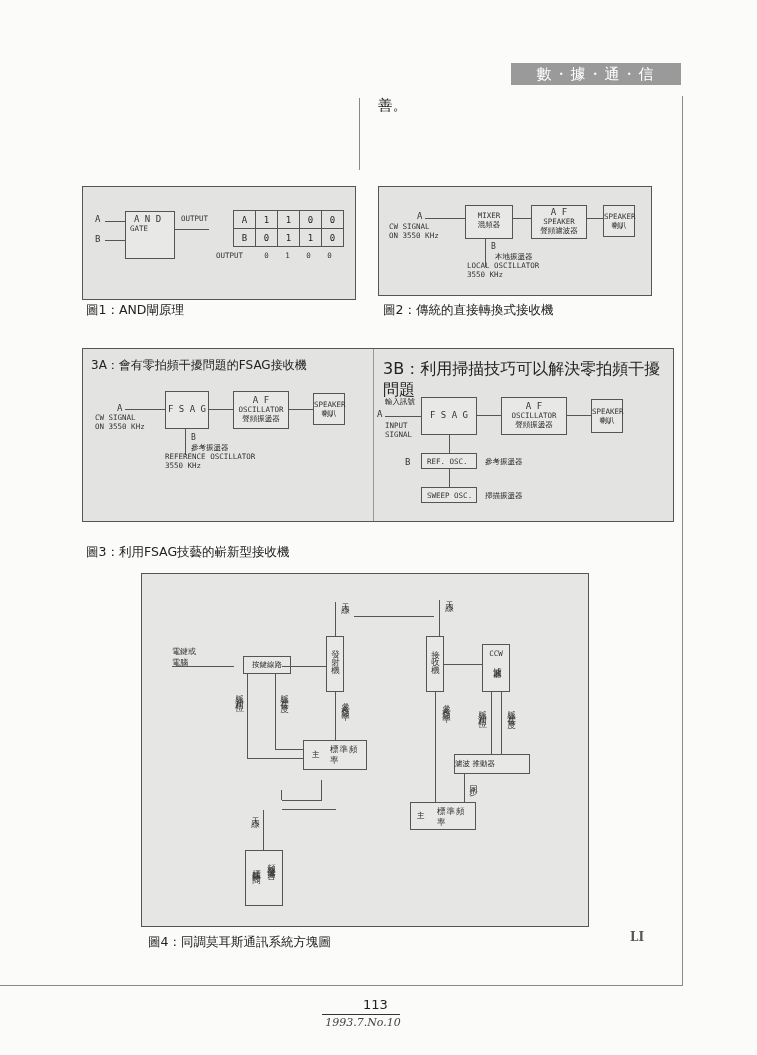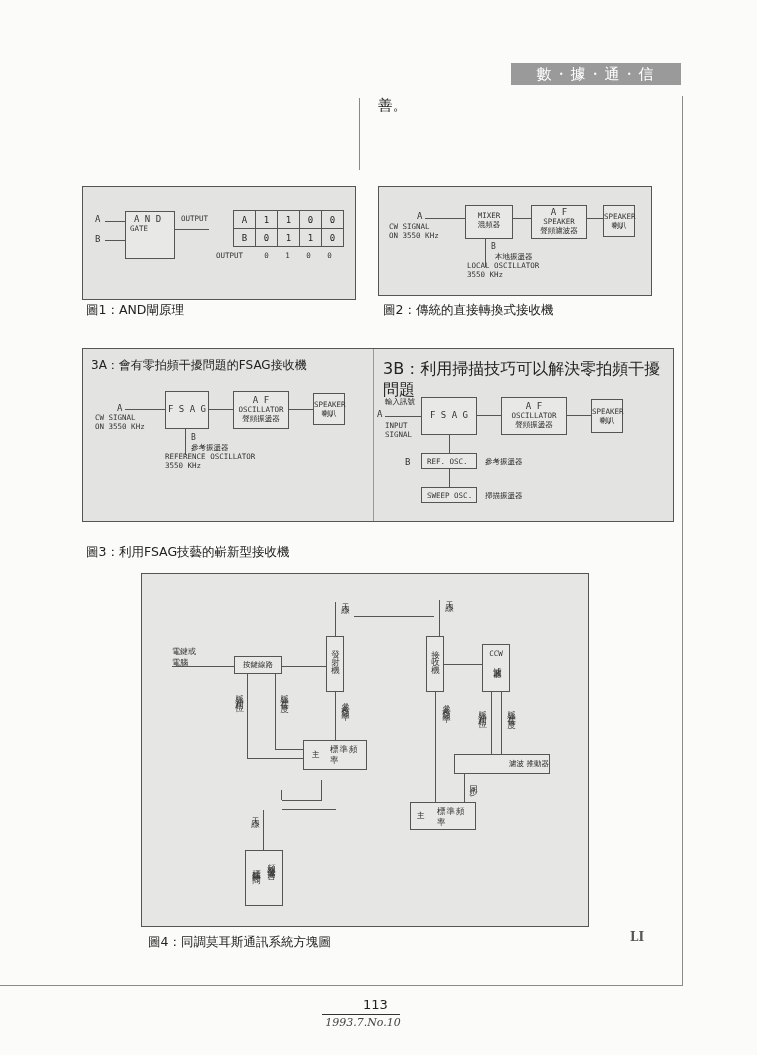--- a/index.html
+++ b/index.html
@@ -182,21 +182,21 @@
     </div>
     <div class="abs small" style="left:110px;top:142px;">掃描振盪器</div>
   </div>
 </div>
 <div class="abs cap" style="left:86px;top:528px;margin-top:16px;">圖3：利用FSAG技藝的嶄新型接收機</div>
 
 <div class="abs fig-box" style="left:141px;top:573px;width:446px;height:352px;background:#e6e6e4;">
 
   <div class="vtext" style="left:2px;top:72px;writing-mode:horizontal-tb;width:30px;letter-spacing:0;line-height:11px;font-size:8px;margin-left:28px;">電鍵或電腦</div>
   <div class="line" style="left:30px;top:92px;width:62px;height:1px;"></div>
-  <div class="blk" style="left:92px;top:82px;width:48px;height:18px;text-align:center;">
+  <div class="blk" style="left:101px;top:82px;width:48px;height:18px;text-align:center;">
     <div class="small" style="padding-top:3px;">按鍵線路</div>
   </div>
   <div class="line" style="left:140px;top:92px;width:44px;height:1px;"></div>
 
   <div class="blk" style="left:184px;top:62px;width:18px;height:56px;">
     <div class="vtext" style="left:3px;top:6px;letter-spacing:8px;">發射機</div>
   </div>
   <div class="line" style="left:193px;top:28px;width:1px;height:34px;"></div>
   <div class="vtext" style="left:198px;top:22px;">天線</div>
   <div class="line" style="left:212px;top:42px;width:80px;height:1px;"></div>
@@ -235,21 +235,21 @@
   <div class="blk" style="left:340px;top:70px;width:28px;height:48px;text-align:center;">
     <div class="mono small" style="padding-top:4px;">CCW</div>
     <div class="vtext" style="left:9px;top:16px;letter-spacing:1px;">濾波器</div>
   </div>
   <div class="line" style="left:293px;top:118px;width:1px;height:110px;"></div>
   <div class="vtext" style="left:299px;top:124px;">參考頻率</div>
   <div class="line" style="left:349px;top:118px;width:1px;height:62px;"></div>
   <div class="vtext" style="left:335px;top:130px;">脈沖相位</div>
   <div class="line" style="left:359px;top:118px;width:1px;height:62px;"></div>
   <div class="vtext" style="left:364px;top:130px;">脈沖長度</div>
-  <div class="blk" style="left:312px;top:180px;width:96px;height:20px;text-align:right;">
+  <div class="blk" style="left:312px;top:180px;width:76px;height:20px;text-align:left;">
     <div class="small" style="padding-top:4px;">濾波 推動器</div>
   </div>
   <div class="line" style="left:322px;top:200px;width:1px;height:28px;"></div>
   <div class="vtext" style="left:326px;top:204px;">同步</div>
   <div class="blk" style="left:268px;top:228px;width:66px;height:28px;">
     <span class="abs small" style="left:6px;top:8px;">主</span>
     <span class="vtext" style="left:26px;top:3px;writing-mode:horizontal-tb;width:30px;letter-spacing:1px;line-height:11px;">標準頻率</span>
   </div>
 </div>
 <div class="abs cap" style="left:148px;top:934px;">圖4：同調莫耳斯通訊系統方塊圖</div>

